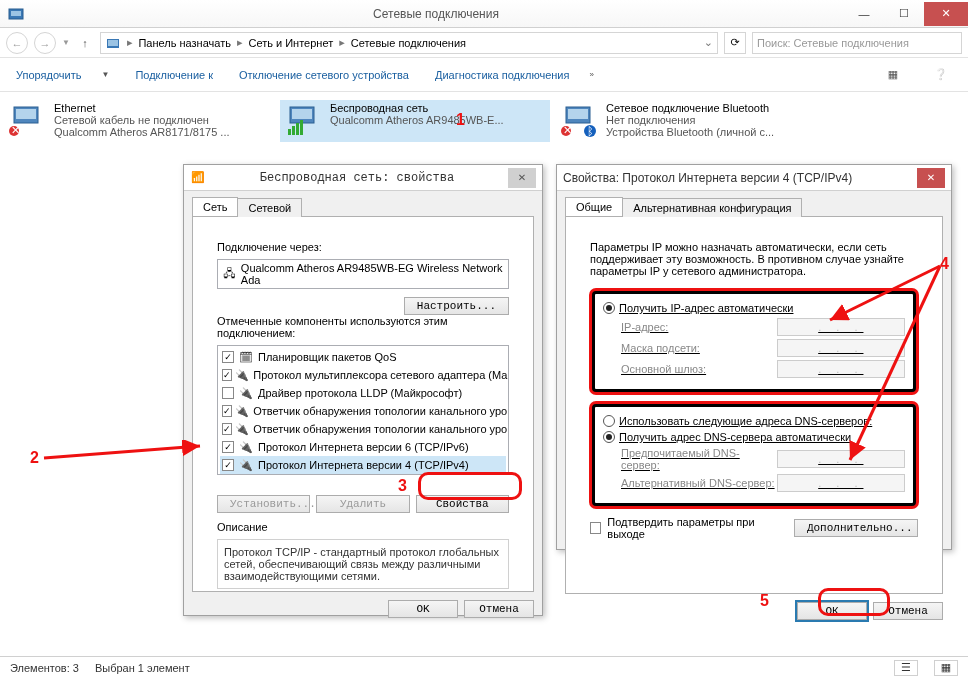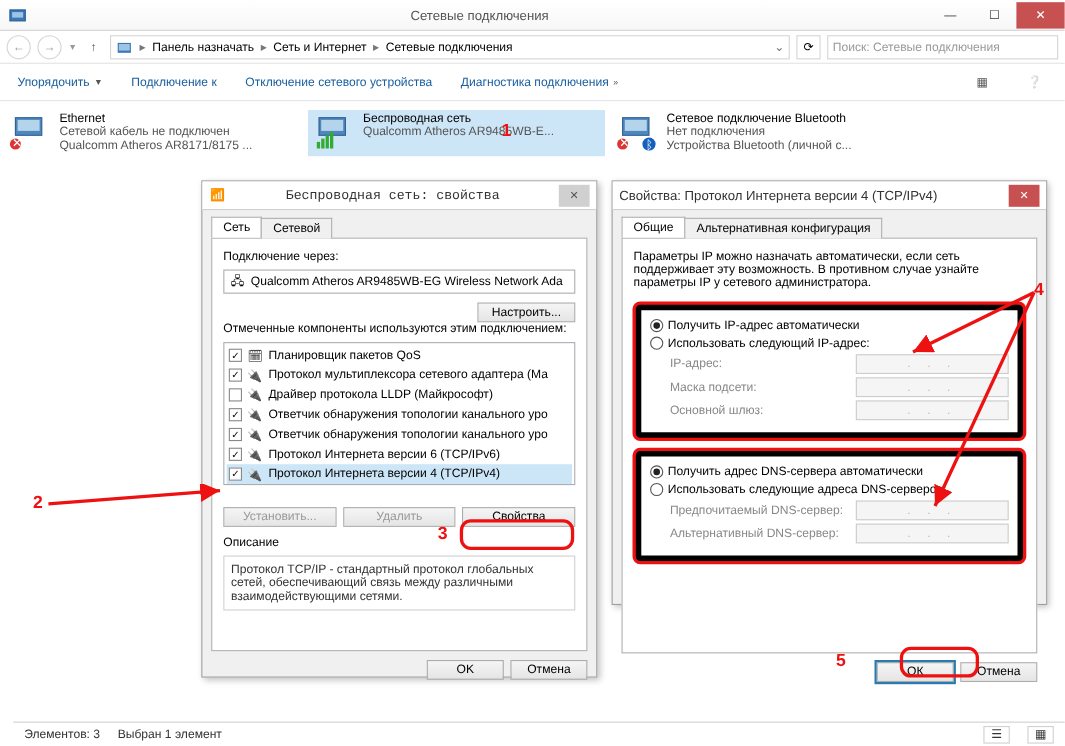--- a/index.html
+++ b/index.html
@@ -18,21 +18,21 @@
 .navarrow { width: 22px; height: 22px; border: 1px solid #d5d5d5; border-radius: 50%; display:flex;align-items:center;justify-content:center; color:#999;}
 .uparr { width:18px;height:18px;display:flex;align-items:center;justify-content:center;color:#555;}
 .addrbar { flex: 1; height: 22px; border: 1px solid #d5d5d5; display: flex; align-items: center; padding: 0 4px; gap: 6px; }
 .crumb { color: #000; }
 .crumbsep { color:#777; }
 .refresh { width: 22px; height: 22px; border:1px solid #d5d5d5; display:flex;align-items:center;justify-content:center;}
 .searchbox { width: 210px; height: 22px; border: 1px solid #d5d5d5; padding: 0 4px; color: #999; display:flex;align-items:center;gap:4px;}
 
 
 .toolbar { height: 34px; border-bottom: 1px solid #e3e3e3; display: flex; align-items: center; padding: 0 16px; gap: 26px; }
-.tbitem { color: #1a5fa0; display:flex;align-items:center;gap:4px;}
+.tbitem { color: #1a5fa0; display:flex;align-items:center;gap:20px;}
 .tbspacer { flex:1; }
 .tbicon { width:22px;height:22px;display:flex;align-items:center;justify-content:center;color:#555;border:1px solid transparent;}
 
 
 .connlist { display: flex; padding: 8px 4px; gap: 6px; }
 .conn { display: flex; gap: 6px; width: 270px; padding:2px; }
 .conn.sel { background:#cde6f7; }
 .conn .cicon { width: 42px; height: 38px; display:flex;align-items:center;justify-content:center;flex-direction:column;}
 .conn .ctxt { display: flex; flex-direction: column; font-size: 11px; }
 .conn .ctxt .cname { color: #000; }
@@ -43,44 +43,44 @@
 .dialog { position: absolute; background: #f0f0f0; border: 1px solid #a0a0a0; box-shadow: 2px 2px 6px rgba(0,0,0,.25); }
 .dlgtitle { height: 26px; background: #fff; display: flex; align-items: center; padding: 0 6px; border-bottom:1px solid #d0d0d0;}
 .dlgtitle .ttxt { flex:1; font-size:12px; color:#333;}
 .dlgclose { width: 28px; height: 20px; background:#c75050; color:#fff; display:flex;align-items:center;justify-content:center; font-size:10px;}
 .dlgclose.gray { background:#d0d0d0;color:#555;}
 
 
 .tabs { display:flex; padding: 6px 8px 0 8px; }
 .tab { border:1px solid #b0b0b0; border-bottom:none; padding:3px 10px; background:#fff; margin-right:-1px;}
 .tab.inactive { background:#f0f0f0; position:relative; top:1px;}
-.tabbody { border:1px solid #b0b0b0; background:#fff; margin:0 8px 8px 8px; padding:10px;}
+.tabbody { border:1px solid #b0b0b0; background:#fff; margin:0 8px 8px 8px; padding:24px;}
 
 .label { color:#000; margin-bottom:6px; display:block;}
 .fieldbox { border:1px solid #abadb3; background:#fff; padding:2px 4px; display:flex;align-items:center;gap:4px; width:100%;}
-.btn { border:1px solid #acacac; background:linear-gradient(#f5f5f5,#e5e5e5); padding:2px 12px; min-width:70px; text-align:center;}
+.btn { border:1px solid #acacac; background:linear-gradient(#f5f5f5,#e5e5e5); padding:2px 12px; min-width:70px; text-align:center;font-family:Liberation Mono, monospace;}
 .btnrow { display:flex; justify-content:flex-end; gap:6px; margin-top:8px;}
 
 .complist { border:1px solid #abadb3; background:#fff; height:130px; overflow:hidden; padding:2px;}
 .compitem { display:flex; align-items:center; gap:4px; padding:1px 2px; white-space:nowrap;}
 .chk { width:12px;height:12px;border:1px solid #888;display:inline-flex;align-items:center;justify-content:center;font-size:9px;background:#fff;}
 
 .desc { border:1px solid #d0d0d0; padding:6px; background:#fff; color:#333; margin-top:6px; font-size:11px;}
-.grpbox { border:7px solid #000000; padding:8px; margin-bottom:8px;}
+.grpbox { border:5px solid #000000; padding:8px; margin-bottom:8px;text-decoration:underline;}
 .radio { width:12px;height:12px;border:1px solid #555;border-radius:50%;display:inline-flex;align-items:center;justify-content:center;margin-right:4px;}
 .radio.on::after{content:"";width:6px;height:6px;background:#222;border-radius:50%;}
 .radiolbl{display:flex;align-items:center;margin-bottom:4px;}
 .iprow { display:flex; align-items:center; margin:3px 0 3px 18px; color:#888;}
 .iprow .iplabel { width:170px;}
 .ipfield { width:140px;height:18px;border:1px solid #ccc;background:#f5f5f5;display:flex;align-items:center;justify-content:center;letter-spacing:6px;color:#bbb;}
 
 .grpbox.hl{ outline:3px solid #e11; outline-offset:-2px; border-radius:6px;}
 
 
-.statusbar { position:absolute; bottom:0; left:12px; right:0; height:22px; border-top:1px solid #d0d0d0; display:flex;align-items:center;padding:0 10px;gap:16px;color:#333;}
+.statusbar { position:absolute; bottom:0; left:0; right:0; height:22px; border-top:1px solid #d0d0d0; display:flex;align-items:center;padding:0 10px;gap:16px;color:#333;}
 .statusbar .spacer{flex:1;}
 .viewbtn{width:24px;height:16px;border:1px solid #d0d0d0;display:flex;align-items:center;justify-content:center;}
 
 
 .ann { position:absolute; color:#e11; font-weight:bold; font-size:16px; pointer-events:none;}
 .redcircle { position:absolute; border:3px solid #e11; border-radius:10px; pointer-events:none;}
 svg.arrow{position:absolute;pointer-events:none;}
 .miniicon{width:16px;height:16px;display:inline-flex;align-items:center;justify-content:center;}
 </style>
 </head>
@@ -278,57 +278,59 @@
     <div class="tab inactive">Альтернативная конфигурация</div>
   </div>
   <div class="tabbody" style="height:378px;">
     <div style="margin-bottom:12px;">Параметры IP можно назначать автоматически, если сеть поддерживает эту возможность. В противном случае узнайте параметры IP у сетевого администратора.</div>
 
     <div class="grpbox hl">
       <div class="radiolbl">
           <span class="radio on"></span>
           <span>Получить IP-адрес автоматически</span>
         </div>
+      <div class="iprow">
+          <span class="iplabel">IP-адрес:</span>
+          <div class="ipfield">. . .</div>
+        </div>
+      <div class="iprow">
+          <span class="iplabel">Маска подсети:</span>
+          <div class="ipfield">. . .</div>
+        </div>
+      <div class="iprow">
+          <span class="iplabel">Основной шлюз:</span>
+          <div class="ipfield">. . .</div>
+        </div>
+    </div>
+
+    <div class="grpbox hl">
       <div class="radiolbl">
           <span class="radio"></span>
-          <span>Использовать следующий IP-адрес:</span>
-        </div>
-      <div class="iprow">
-          <span class="iplabel">IP-адрес:</span>
-          <div class="ipfield">. . .</div>
-        </div>
-      <div class="iprow">
-          <span class="iplabel">Маска подсети:</span>
-          <div class="ipfield">. . .</div>
-        </div>
-      <div class="iprow">
-          <span class="iplabel">Основной шлюз:</span>
-          <div class="ipfield">. . .</div>
-        </div>
-    </div>
-
-    <div class="grpbox hl">
+          <span>Использовать следующие адреса DNS-серверов:</span>
+        </div>
       <div class="radiolbl">
           <span class="radio on"></span>
           <span>Получить адрес DNS-сервера автоматически</span>
         </div>
-      <div class="radiolbl">
-          <span class="radio"></span>
-          <span>Использовать следующие адреса DNS-серверов:</span>
-        </div>
       <div class="iprow">
           <span class="iplabel">Предпочитаемый DNS-сервер:</span>
           <div class="ipfield">. . .</div>
         </div>
       <div class="iprow">
           <span class="iplabel">Альтернативный DNS-сервер:</span>
           <div class="ipfield">. . .</div>
         </div>
     </div>
 
+    <div style="display:flex;align-items:center;gap:6px;margin-top:6px;">
+      <span class="chk"></span>
+      <span>Подтвердить параметры при выходе</span>
+      <span style="flex:1"></span>
+      <div class="btn">Дополнительно...</div>
+    </div>
   </div>
   <div class="btnrow" style="padding:0 8px 8px 0;">
     <div class="btn" style="outline:2px solid #2a7ab0;">ОК</div>
     <div class="btn">Отмена</div>
   </div>
 </div>
 
 <div class="ann" style="left:456px;top:111px;">1</div>
 <div class="ann" style="left:30px;top:449px;">2</div>
 <div class="ann" style="left:398px;top:477px;">3</div>

